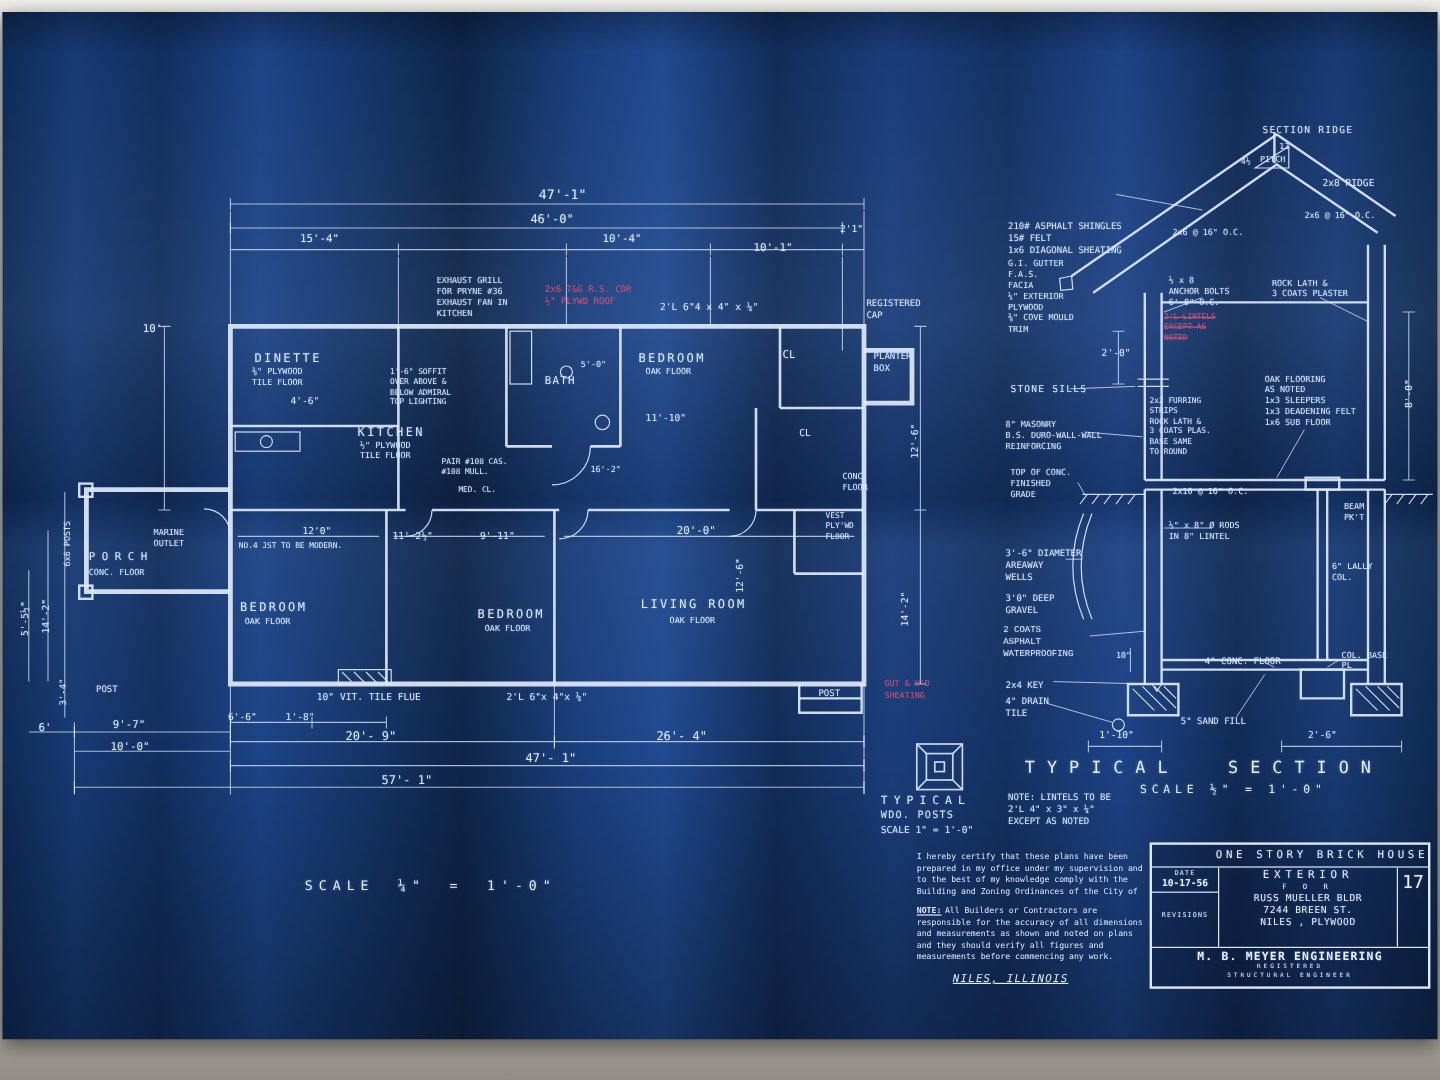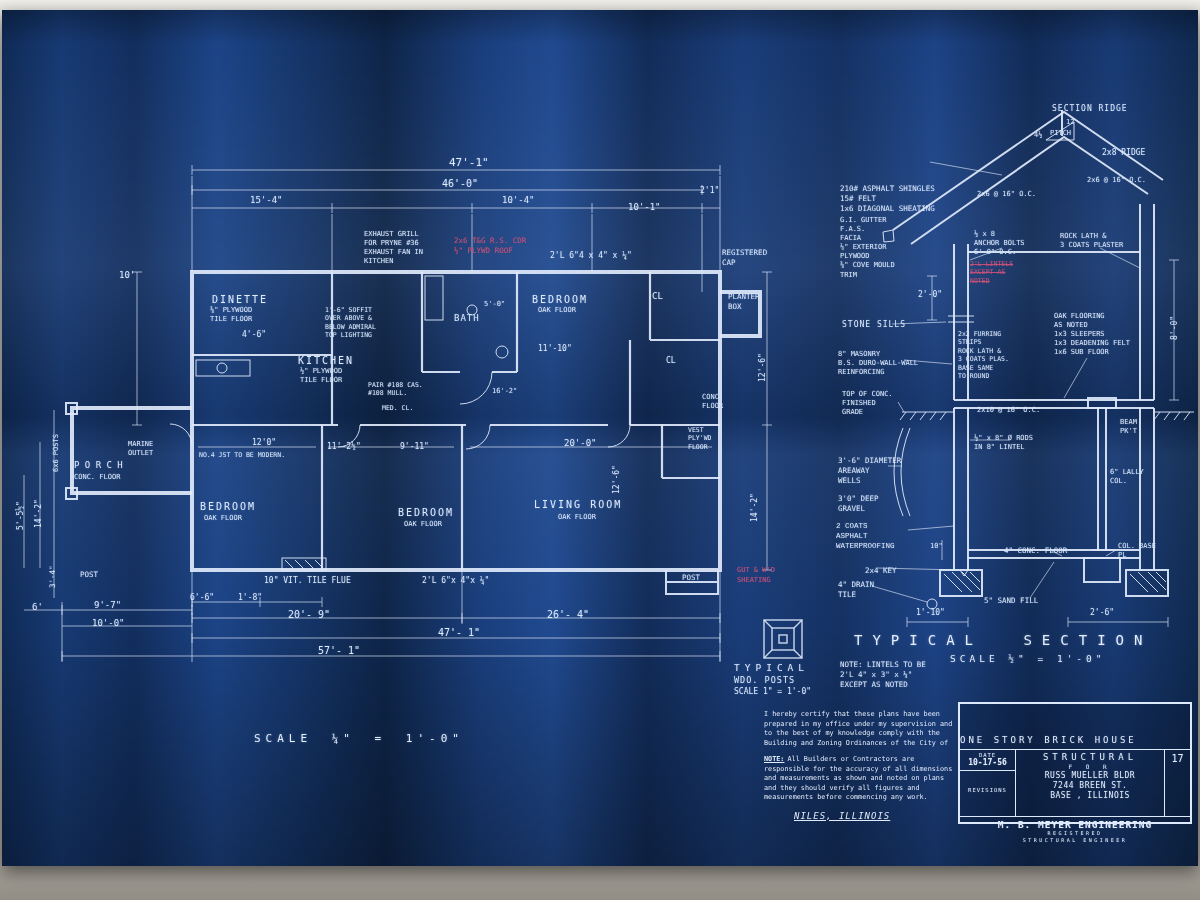--- a/index.html
+++ b/index.html
@@ -25,31 +25,31 @@
   #typ2{left:732px;top:665px;font-size:8.5px;letter-spacing:1px;}
   #typ3{left:732px;top:677px;font-size:8px;}
   #typ-note{left:838px;top:650px;font-size:7.5px;white-space:pre-line;line-height:1.35;}
   .disclaimer{position:absolute;left:762px;top:700px;width:194px;color:#e2ebfb;font-size:6.8px;line-height:1.4;}
   .disclaimer p{margin:0 0 7px 0;}
   .disclaimer .hd{font-weight:bold;text-decoration:underline;margin-right:3px;}
   .disclaimer .city{font-size:9px;font-style:italic;text-decoration:underline;letter-spacing:1px;margin-left:30px;}
   .title-block{position:absolute;left:956px;top:692px;width:234px;height:122px;
     border:2px solid #dde9fc;color:#e6eefc;box-sizing:border-box;background:rgba(8,20,45,.25);
     text-shadow:0 0 2px rgba(170,205,255,.3);}
-  .tb-project{height:18px;line-height:18px;text-align:left;font-size:9px;letter-spacing:3px;border-bottom:1.5px solid #dde9fc;margin-top:27px;}
+  .tb-project{height:18px;line-height:18px;text-align:right;font-size:9px;letter-spacing:3px;border-bottom:1.5px solid #dde9fc;}
   .tb-mid{display:flex;height:66px;border-bottom:1.5px solid #dde9fc;}
   .tb-left{width:56px;border-right:1.5px solid #dde9fc;text-align:center;box-sizing:border-box;}
   .tb-left .lab{display:block;font-size:5.5px;letter-spacing:1px;margin-top:2px;}
   .tb-left .val{font-size:8px;font-weight:bold;border-bottom:1px solid #dde9fc;padding-bottom:3px;}
   .tb-left .rev{font-size:5.5px;letter-spacing:1px;margin-top:16px;}
   .tb-center{flex:1;text-align:center;padding-top:2px;}
   .tb-res{font-size:9px;letter-spacing:4px;}
   .tb-for{font-size:6px;letter-spacing:5px;margin:1px 0;}
   .tb-line{font-size:8px;letter-spacing:.5px;line-height:1.25;}
-  .tb-right{width:26px;border-left:1.5px solid #dde9fc;text-align:center;font-size:10px;padding-top:3px;box-sizing:border-box;}
+  .tb-right{width:26px;border-left:1.5px solid #dde9fc;text-align:center;font-size:15px;padding-top:3px;box-sizing:border-box;}
   .tb-firm{text-align:center;}
   .tb-firm-name{font-size:9.5px;font-weight:bold;letter-spacing:1px;margin-top:2px;}
   .tb-firm-sub{font-size:5px;letter-spacing:2.5px;line-height:1.3;}
 </style>
 </head>
 <body>
 
 <div class="photo">
   <div class="blueprint">
 
@@ -313,21 +313,21 @@
         <div class="ann" style="left: 836px; top: 446px; font-size: 7.5px;">3'-6" DIAMETER
 AREAWAY
 WELLS</div>
         <div class="ann" style="left: 836px; top: 484px; font-size: 7.5px;">3'0" DEEP
 GRAVEL</div>
         <div class="ann" style="left: 1108px; top: 458px; font-size: 7px;">6" LALLY
 COL.</div>
         <div class="ann" style="left: 834px; top: 512px; font-size: 7.5px; font-family: Liberation Mono, monospace;">2 COATS
 ASPHALT
 WATERPROOFING</div>
-        <div class="ann" style="left: 836px; top: 556px; font-size: 7.5px; margin-left: 27px;">2x4 KEY</div>
+        <div class="ann" style="left: 836px; top: 556px; font-size: 7.5px;">2x4 KEY</div>
         <div class="ann" style="left: 836px; top: 570px; font-size: 7.5px;">4" DRAIN
 TILE</div>
         <div class="ann" style="left: 928px; top: 532px; font-size: 7px;">10"</div>
         <div class="ann" style="left: 1002px; top: 536px; font-size: 7.5px;">4" CONC. FLOOR</div>
         <div class="ann" style="left: 1116px; top: 532px; font-size: 7px;">COL. BASE
 PL</div>
         <div class="ann" style="left: 982px; top: 586px; font-size: 7.5px;">5" SAND FILL</div>
         <div class="ann" style="left: 914px; top: 598px; font-size: 8px;">1'-10"</div>
         <div class="ann" style="left: 1088px; top: 598px; font-size: 8px;">2'-6"</div>
       </div>
@@ -351,25 +351,25 @@
 
     <div class="title-block">
       <div class="tb-project">ONE STORY BRICK HOUSE</div>
       <div class="tb-mid">
         <div class="tb-left">
           <span class="lab">DATE</span>
           <div class="val">10-17-56</div>
           <div class="rev">REVISIONS</div>
         </div>
         <div class="tb-center">
-          <div class="tb-res">STRUCTURAL</div>
+          <div class="tb-res">EXTERIOR</div>
           <div class="tb-for">F O R</div>
           <div class="tb-line">RUSS MUELLER BLDR</div>
           <div class="tb-line">7244 BREEN ST.</div>
-          <div class="tb-line">BASE , ILLINOIS</div>
+          <div class="tb-line">NILES , PLYWOOD</div>
         </div>
         <div class="tb-right">17</div>
       </div>
       <div class="tb-firm">
         <div class="tb-firm-name">M. B. MEYER ENGINEERING</div>
         <div class="tb-firm-sub">REGISTERED</div>
         <div class="tb-firm-sub">STRUCTURAL ENGINEER</div>
       </div>
     </div>
 

